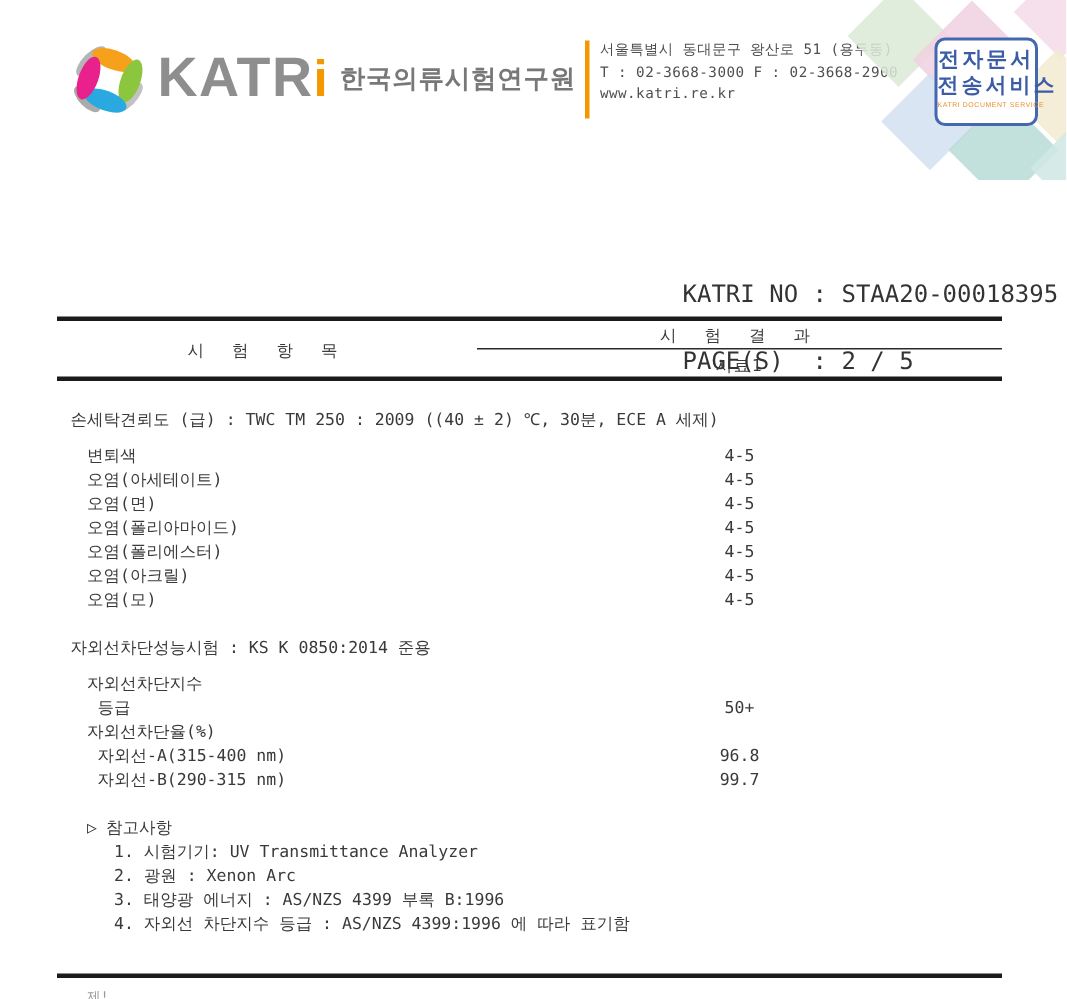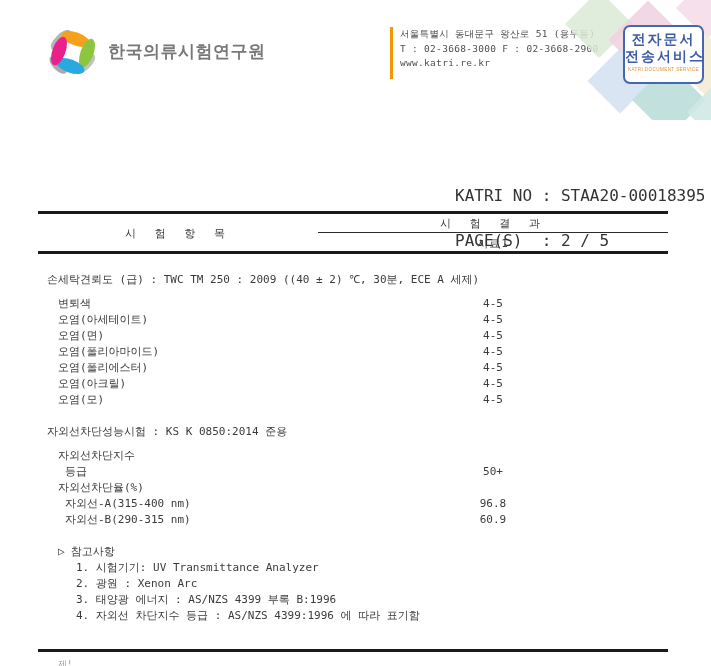--- a/index.html
+++ b/index.html
@@ -23,21 +23,21 @@
   .deco{position:absolute;left:545px;top:0;width:166px;height:120px;overflow:hidden;}
   .diamond{position:absolute;transform:rotate(45deg);opacity:0.85;}
   .d1{left:30px;top:0px;width:48px;height:48px;background:#dcead6;}
   .d2{left:75px;top:12px;width:56px;height:56px;background:#f0d0e1;}
   .d3{left:140px;top:-14px;width:44px;height:44px;background:#f4dbe8;}
   .d4{left:52px;top:58px;width:46px;height:46px;background:#d2e1f0;}
   .d5{left:98px;top:74px;width:52px;height:52px;background:#b7dbd6;}
   .d6{left:138px;top:42px;width:44px;height:44px;background:#f2ebd2;}
   .d7{left:150px;top:92px;width:40px;height:40px;background:#cfe8e4;}
   .badge{
-    position:absolute;left:623px;top:25px;width:81px;height:59px;
+    position:absolute;left:623px;top:25px;width:69px;height:59px;
     background:#ffffff;border:2px solid #4468b0;border-radius:7px;
     text-align:center;box-sizing:border-box;padding-top:4px;
   }
   .badge-line{font-family:"Liberation Sans",sans-serif;font-weight:bold;font-size:14px;color:#3c5ca6;letter-spacing:2px;line-height:17px;white-space:nowrap;}
   .badge-caption{font-family:"Liberation Sans",sans-serif;font-size:4.6px;color:#e8902c;letter-spacing:0.4px;margin-top:2px;white-space:nowrap;}
   
   .doc-info{position:absolute;left:455px;top:158px;font-size:16px;line-height:15px;color:#333;white-space:pre;}
   
   .rule{position:absolute;left:38px;width:630px;background:#1b1b1b;}
   .rule-top{top:211px;height:3px;}
@@ -72,20 +72,21 @@
   <div class="logo">
     <svg class="logo-icon" viewBox="0 0 60 60">
       <ellipse cx="17" cy="17" rx="14" ry="6" fill="#b5b5b5" transform="rotate(-45 17 17)"></ellipse>
       <ellipse cx="43" cy="43" rx="14" ry="6" fill="#c2c2c2" transform="rotate(-45 43 43)"></ellipse>
       <ellipse cx="14" cy="44" rx="12" ry="5.5" fill="#ababab" transform="rotate(45 14 44)"></ellipse>
       <ellipse cx="33" cy="16" rx="16" ry="7" fill="#f5a11c" transform="rotate(20 33 16)"></ellipse>
       <ellipse cx="45" cy="31" rx="16" ry="7" fill="#8cc63e" transform="rotate(110 45 31)"></ellipse>
       <ellipse cx="27" cy="45" rx="16" ry="7" fill="#2aa9e0" transform="rotate(20 27 45)"></ellipse>
       <ellipse cx="15" cy="29" rx="16" ry="7" fill="#e9218c" transform="rotate(110 15 29)"></ellipse>
     </svg>
+    <span class="brand"><span>KATR</span><span class="brand-i">i</span></span>
     <span class="org-name">한국의류시험연구원</span>
   </div>
 
   <div class="orange-vline"></div>
 
   <div class="contact">
     <div>서울특별시 동대문구 왕산로 51 (용두동)</div>
     <div>T : 02-3668-3000 F : 02-3668-2900</div>
     <div>www.katri.re.kr</div>
   </div>
@@ -131,21 +132,21 @@
         <div class="row"><span class="lbl i1">오염(아크릴)</span><span class="val">4-5</span></div>
         <div class="row"><span class="lbl i1">오염(모)</span><span class="val">4-5</span></div>
       </div>
       <div class="section">
         <div class="section-title">자외선차단성능시험 : KS K 0850:2014 준용</div>
         <div class="title-gap"></div>
         <div class="row"><span class="lbl i1">자외선차단지수</span></div>
         <div class="row"><span class="lbl i2">등급</span><span class="val">50+</span></div>
         <div class="row"><span class="lbl i1">자외선차단율(%)</span></div>
         <div class="row"><span class="lbl i2">자외선-A(315-400 nm)</span><span class="val">96.8</span></div>
-        <div class="row"><span class="lbl i2">자외선-B(290-315 nm)</span><span class="val">60.9</span></div>
+        <div class="row"><span class="lbl i2">자외선-B(290-315 nm)</span><span class="val">99.7</span></div>
       </div>
       <div class="section">
         <div class="notes-header"><span class="marker">▷</span><span>참고사항</span></div>
         <div class="note-item">1. 시험기기: UV Transmittance Analyzer</div>
         <div class="note-item">2. 광원 : Xenon Arc</div>
         <div class="note-item">3. 태양광 에너지 : AS/NZS 4399 부록 B:1996</div>
         <div class="note-item">4. 자외선 차단지수 등급 : AS/NZS 4399:1996 에 따라 표기함</div>
       </div>
     </div>
 

